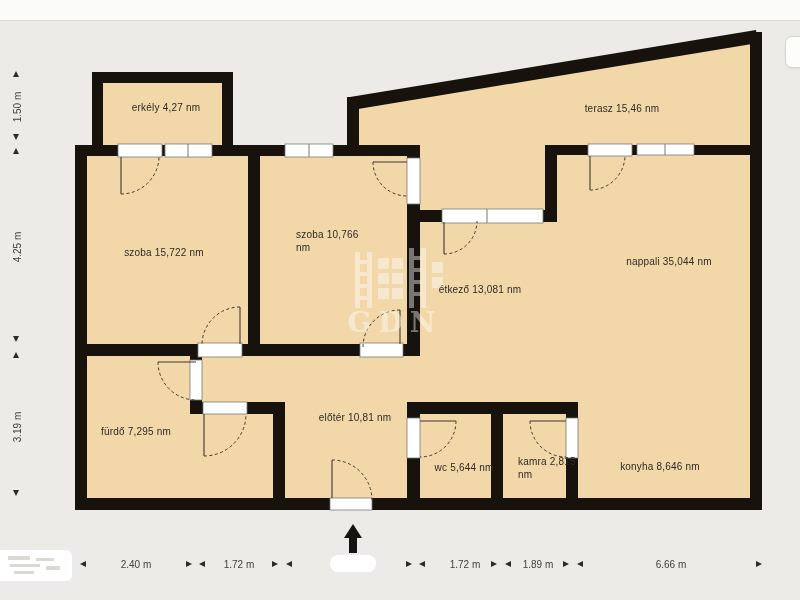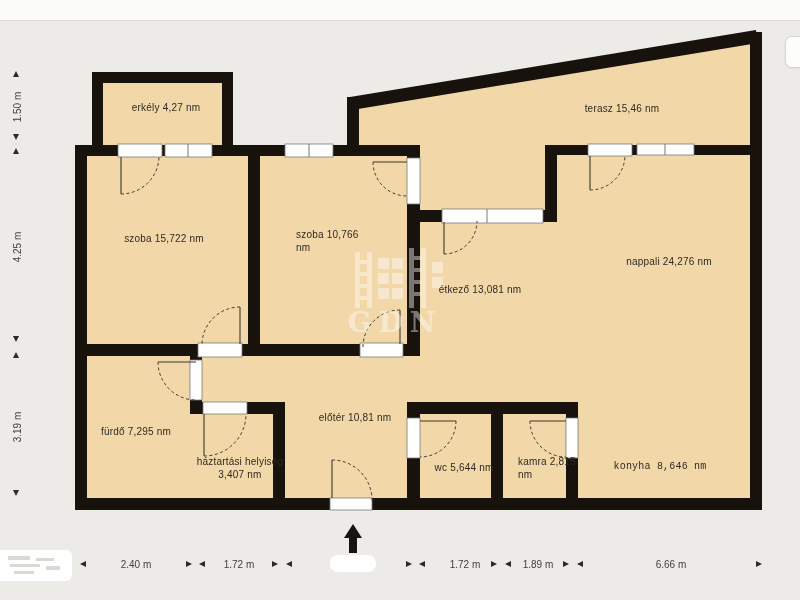--- a/index.html
+++ b/index.html
@@ -144,31 +144,30 @@
       <rect x="76" y="22" width="17" height="4"></rect>
       <rect x="76" y="34" width="17" height="4"></rect>
       <rect x="76" y="46" width="17" height="4"></rect>
       <rect x="99" y="16" width="11" height="11"></rect>
       <rect x="99" y="31" width="11" height="11"></rect>
     </g>
     <text x="62" y="86" text-anchor="middle" font-size="28" letter-spacing="7" fill="#ffffff">GDN</text>
   </svg>
 
   <div class="room-label" style="left:166px;top:107px;">erkély 4,27 nm</div>
-  <div class="room-label" style="left:164px;top:238px;text-align:center;">szoba 15,722 nm</div>
+  <div class="room-label" style="left:164px;top:252px;text-align:center;">szoba 15,722 nm</div>
   <div class="room-label wrap leftalign" style="left:296px;top:228px;width:64px;">szoba 10,766 nm</div>
   <div class="room-label" style="left:622px;top:108px;">terasz 15,46 nm</div>
   <div class="room-label" style="left:480px;top:289px;">étkező 13,081 nm</div>
-  <div class="room-label" style="left:669px;top:261px;">nappali 24,276 nm</div>
+  <div class="room-label" style="left:669px;top:261px;">nappali 35,044 nm</div>
   <div class="room-label" style="left:136px;top:431px;text-align:right;">fürdő 7,295 nm</div>
-  <div class="room-label wrap" style="left:240px;top:468px;width:96px;">háztartási helyiség 3,407 nm</div>
   <div class="room-label" style="left:345px;top:417px;padding-left:20px;">előtér 10,81 nm</div>
   <div class="room-label" style="left:464px;top:467px;">wc 5,644 nm</div>
   <div class="room-label wrap leftalign" style="left:518px;top:455px;width:62px;">kamra 2,815 nm</div>
-  <div class="room-label" style="left:660px;top:466px;font-family:Liberation Mono, monospace;">konyha 8,646 nm</div>
+  <div class="room-label" style="left:660px;top:466px;">konyha 8,646 nm</div>
 
   <div class="arr u" style="left:13px;top:71px;"></div>
   <div class="dim v" style="left:17px;top:107px;">1.50 m</div>
   <div class="arr d" style="left:13px;top:134px;"></div>
   <div class="arr u" style="left:13px;top:148px;"></div>
   <div class="dim v" style="left:17px;top:247px;">4.25 m</div>
   <div class="arr d" style="left:13px;top:336px;"></div>
   <div class="arr u" style="left:13px;top:352px;"></div>
   <div class="dim v" style="left:17px;top:427px;">3.19 m</div>
   <div class="arr d" style="left:13px;top:490px;"></div>

